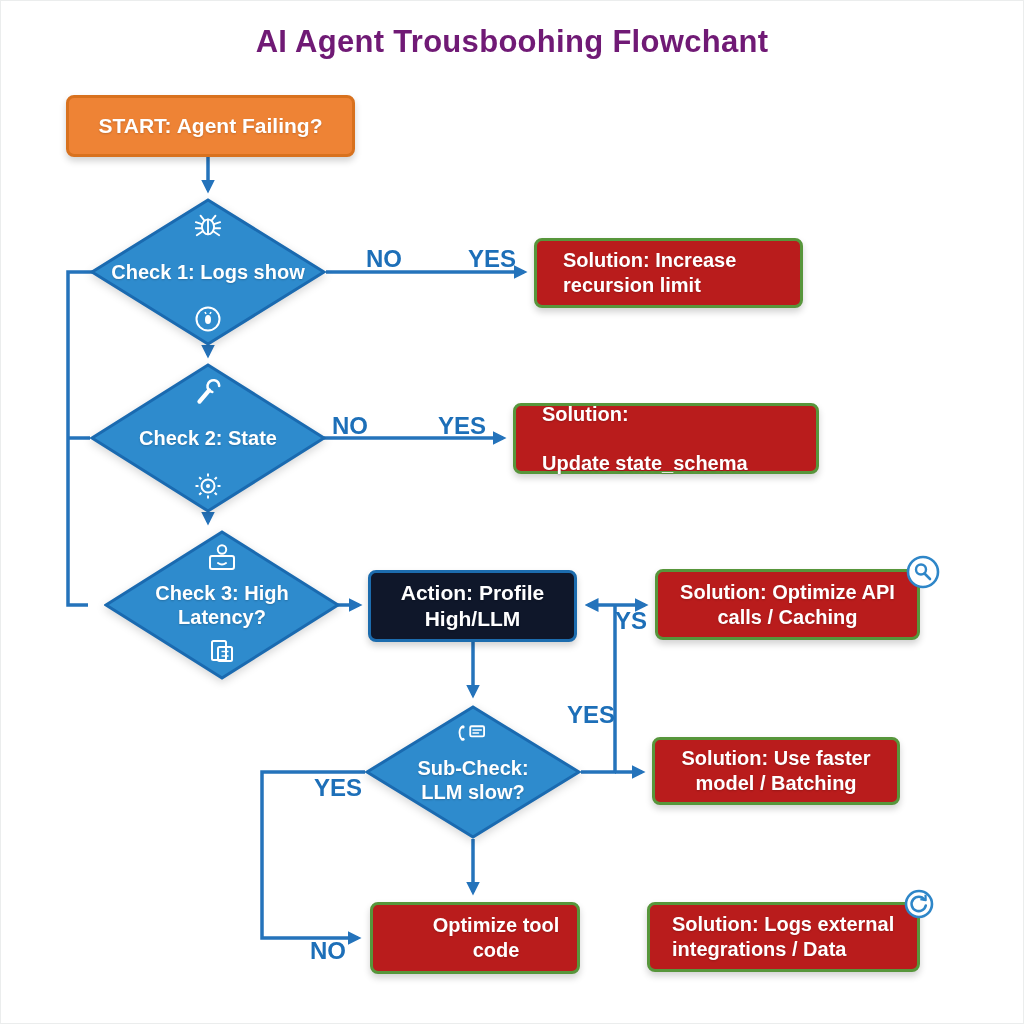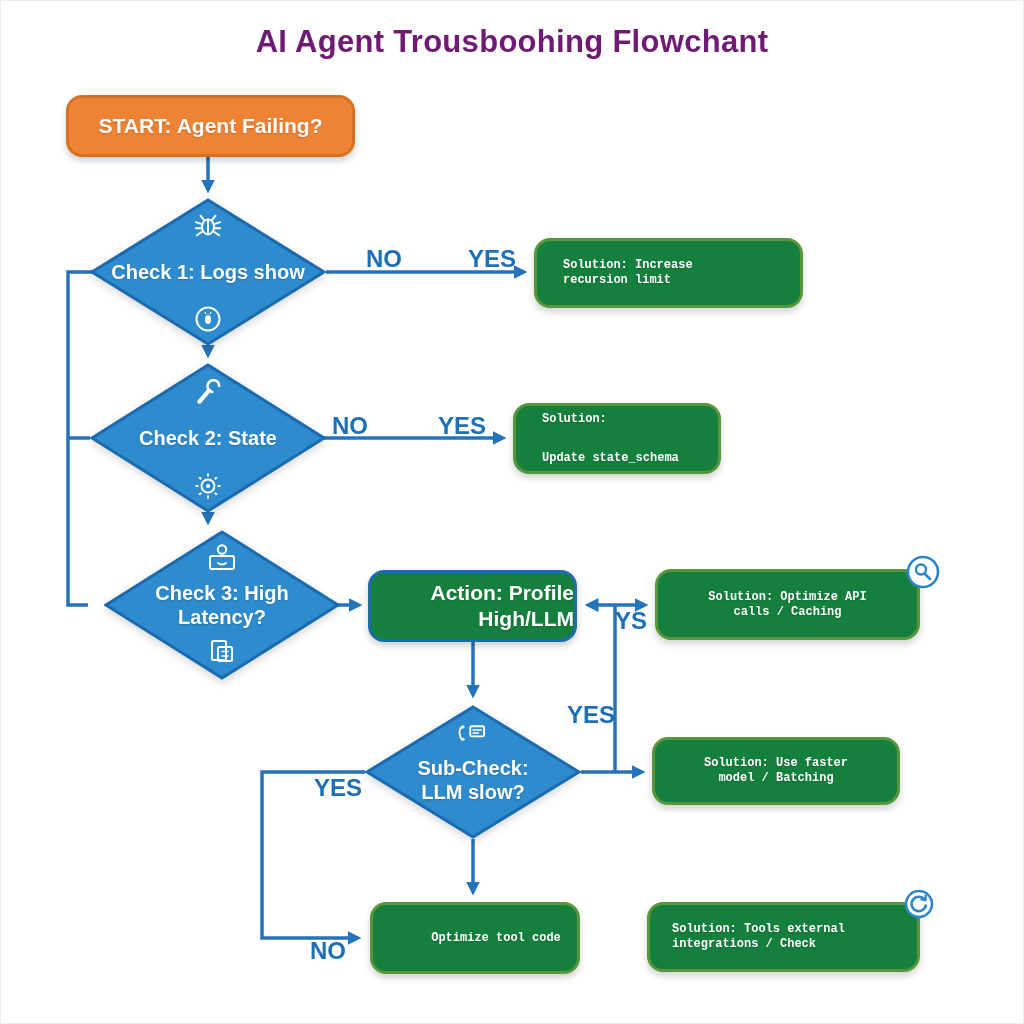--- a/index.html
+++ b/index.html
@@ -10,26 +10,26 @@
   }
   .page-title {
     position:absolute; top:24px; left:0; width:100%;
     text-align:center; font-size:31px; font-weight:bold; color:#701a75;
     letter-spacing:0.3px;
   }
   svg.connectors { position:absolute; left:0; top:0; width:1024px; height:1024px; }
   .node {
     position:absolute; box-sizing:border-box; color:#ffffff; font-weight:bold;
     display:flex; flex-direction:column; justify-content:center;
-    border-radius:16px; box-shadow:0 4px 7px rgba(0,0,0,0.18);
+    border-radius:8px; box-shadow:0 4px 7px rgba(0,0,0,0.18);
     text-shadow:0 1px 2px rgba(0,0,0,0.18); line-height:1.24;
   }
   .start-node { background:#ee8335; border:3px solid #d8711e; font-size:21px; text-align:center; }
-  .process-node { background:#15803d; border:3px solid #1c6cae; font-size:21px; text-align:center;align-items:flex-end; }
-  .solution-node { background:#15803d; border:3px solid #57963b; font-size:12px;font-family:Liberation Mono, monospace; }
+  .process-node { background:#0f172a; border:3px solid #1c6cae; font-size:21px; text-align:center; }
+  .solution-node { background:#b91c1c; border:3px solid #57963b; font-size:20px; }
   .solution-node.centered { text-align:center; }
   .solution-node.leftpad { text-align:left; padding-left:26px; padding-right:8px; }
   .diamond {
     position:absolute; color:#ffffff; font-weight:bold; text-align:center;
     text-shadow:0 1px 2px rgba(0,0,0,0.2);
   }
   .diamond > svg.shape { position:absolute; left:0; top:0; width:100%; height:100%;
     filter:drop-shadow(0 3px 4px rgba(0,0,0,0.16)); }
   .d-icon-top { position:absolute; top:13px; left:50%; transform:translateX(-50%); }
   .d-icon-bottom { position:absolute; bottom:8px; left:50%; transform:translateX(-50%); }
@@ -178,21 +178,21 @@
       <span class="tl">Sub-Check:</span>
       <span class="tl">LLM slow?</span>
     </div>
   </div>
 
   <div class="node solution-node leftpad" style="left:534px; top:238px; width:269px; height:70px;">
     <span class="tl">Solution: Increase</span>
     <span class="tl">recursion limit</span>
   </div>
 
-  <div class="node solution-node leftpad" style="left:513px; top:403px; width:208px; height:71px;gap:24px;">
+  <div class="node solution-node leftpad" style="left:513px; top:403px; width:306px; height:71px;gap:24px;">
     <span class="tl">Solution:</span>
     <span class="tl">Update state_schema</span>
   </div>
 
   <div class="node solution-node centered" style="left:655px; top:569px; width:265px; height:71px;">
     <span class="tl">Solution: Optimize API</span>
     <span class="tl">calls / Caching</span>
   </div>
   <span class="corner-icon" style="left:906px; top:555px;">
     <svg width="34" height="34" viewBox="0 0 34 34">
@@ -205,22 +205,22 @@
   <div class="node solution-node centered" style="left:652px; top:737px; width:248px; height:68px;">
     <span class="tl">Solution: Use faster</span>
     <span class="tl">model / Batching</span>
   </div>
 
   <div class="node solution-node centered" style="left:370px; top:902px; width:210px; height:72px;padding-left:42px;">
     <span class="tl">Optimize tool code</span>
   </div>
 
   <div class="node solution-node leftpad" style="left:647px; top:902px; width:273px; height:70px; padding-left:22px;">
-    <span class="tl">Solution: Tools external</span>
-    <span class="tl">integrations / Check</span>
+    <span class="tl">Solution: Logs external</span>
+    <span class="tl">integrations / Data</span>
   </div>
   <span class="corner-icon" style="left:904px; top:889px;">
     <svg width="30" height="30" viewBox="0 0 30 30">
       <circle cx="15" cy="15" r="13" fill="#ffffff" stroke="#2e86c8" stroke-width="2.6"></circle>
       <path d="M20.5 10.5 A7.2 7.2 0 1 0 21.8 16.5" fill="none" stroke="#2e86c8" stroke-width="2.6" stroke-linecap="round"></path>
       <path d="M21.5 5.8 L21.7 11.2 L16.4 10.1" fill="none" stroke="#2e86c8" stroke-width="2.2" stroke-linejoin="round"></path>
     </svg>
   </span>
 
   <span class="edge-label" style="left:384px; top:259px;">NO</span>

